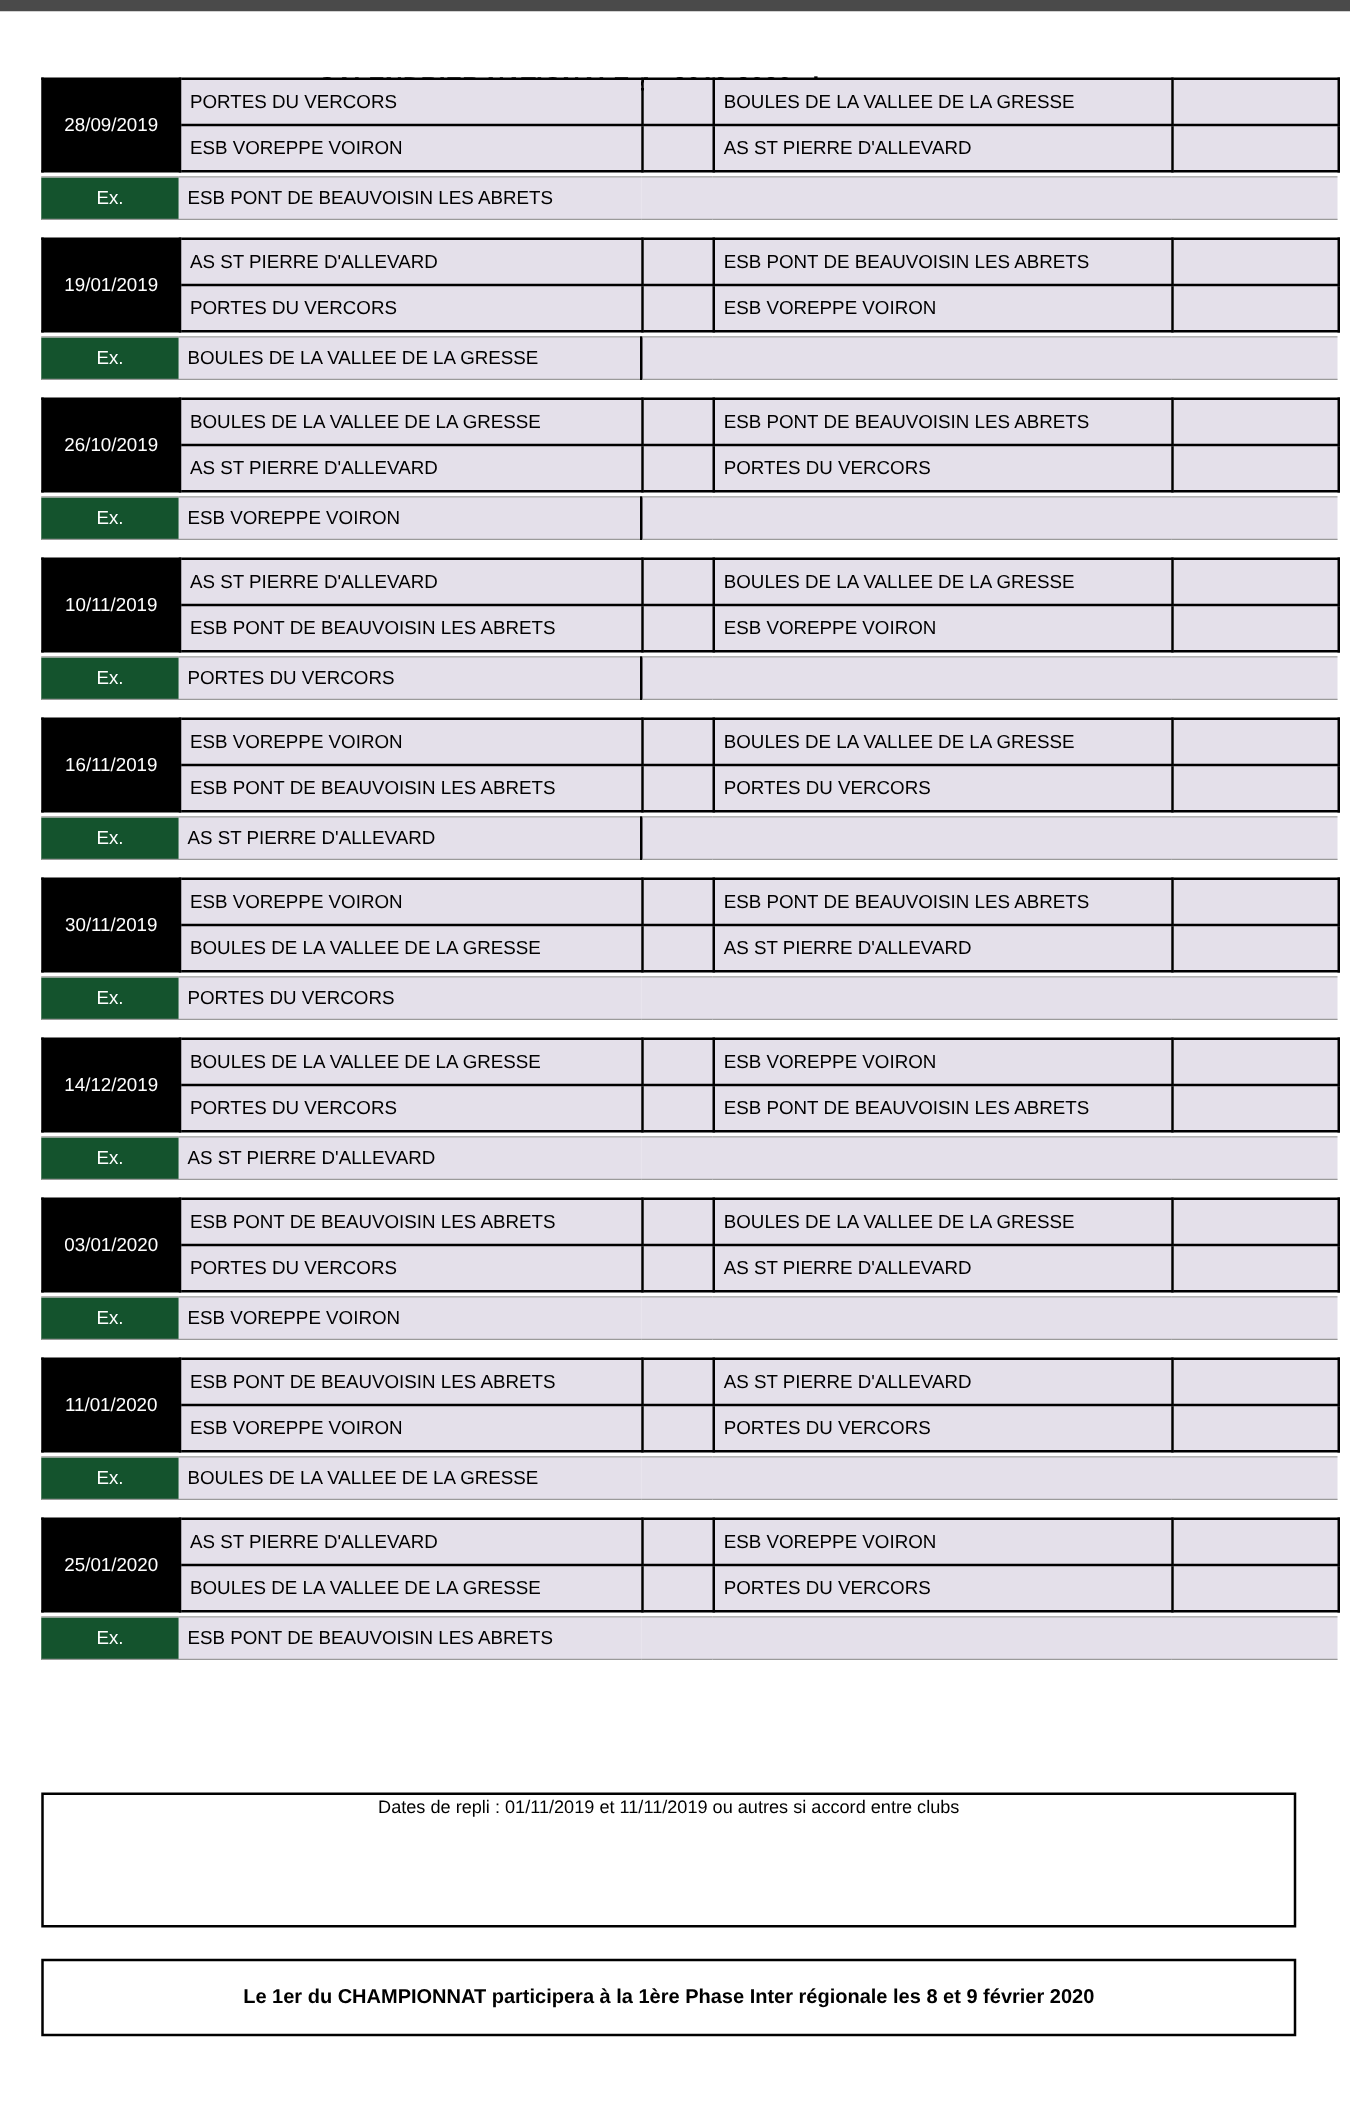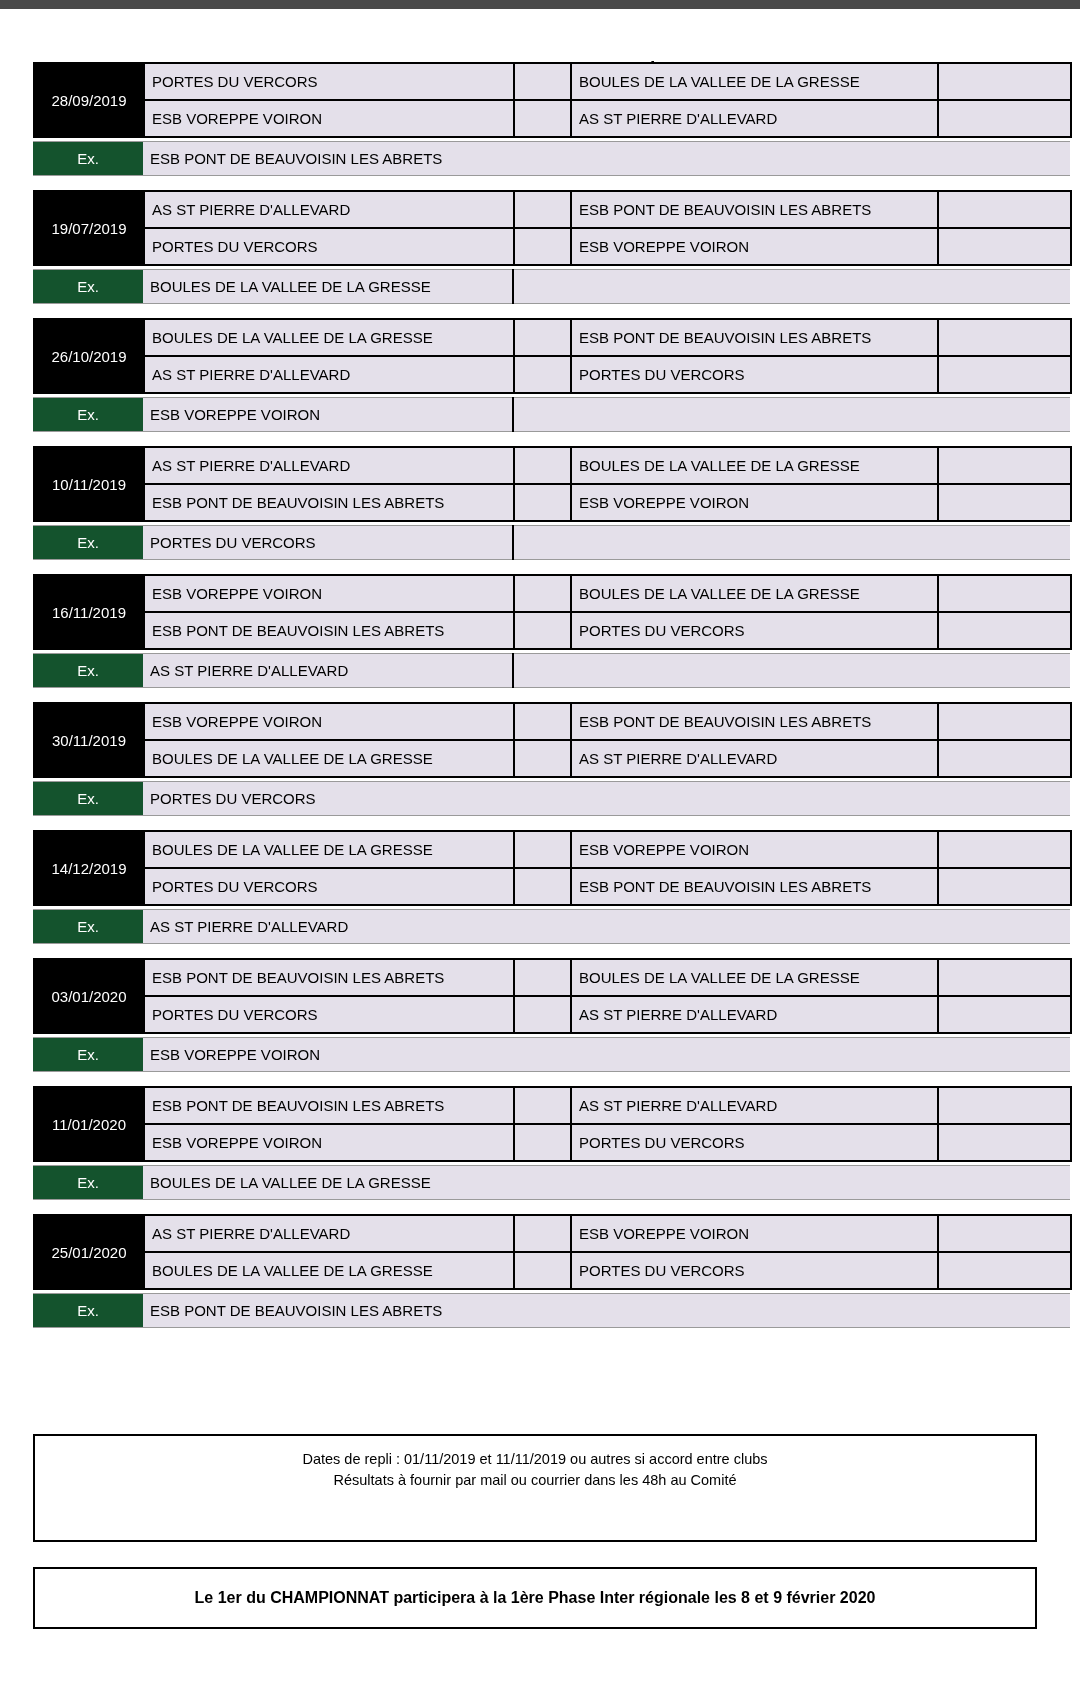--- a/index.html
+++ b/index.html
@@ -126,21 +126,20 @@
     left: 33px;
     background: #ffffff;
     border: 2px solid #000000;
     box-sizing: border-box;
     text-align: center;
   }
   #notes-box {
     top: 1434px;
     width: 1004px;
     height: 108px;
-    padding-top: 13px;
   }
   #notes-box .note-line {
     font-size: 14.5px;
     line-height: 21px;
     color: #000;
   }
   #promo-box {
     top: 1567px;
     width: 1004px;
     height: 62px;
@@ -208,21 +207,21 @@
       <table class="md-table">
         <colgroup>
           <col class="c-date">
           <col class="c-teamA">
           <col class="c-scoreA">
           <col class="c-teamB">
           <col class="c-scoreB">
         </colgroup>
         <tbody>
           <tr>
-            <td class="date" rowspan="2">19/07/2019</td>
+            <td class="date" rowspan="2">19/01/2019</td>
             <td class="team">AS ST PIERRE D'ALLEVARD</td>
             <td class="score"></td>
             <td class="team">ESB PONT DE BEAUVOISIN LES ABRETS</td>
             <td class="score"></td>
           </tr>
           <tr>
             <td class="team">PORTES DU VERCORS</td>
             <td class="score"></td>
             <td class="team">ESB VOREPPE VOIRON</td>
             <td class="score"></td>
@@ -579,18 +578,17 @@
             <td>ESB PONT DE BEAUVOISIN LES ABRETS</td>
             <td colspan="3"></td>
           </tr>
         </tbody>
       </table>
     </div>
   </div>
 
 <div class="note-box" id="notes-box">
   <div class="note-line">Dates de repli : 01/11/2019 et 11/11/2019 ou autres si accord entre clubs</div>
-  <div class="note-line">Résultats à fournir par mail ou courrier dans les 48h au Comité</div>
 </div>
 
 <div class="note-box" id="promo-box">
   <div class="promo-line">Le 1er du CHAMPIONNAT participera à la 1ère Phase Inter régionale les 8 et 9 février 2020</div>
 </div>
 
 </body></html>

